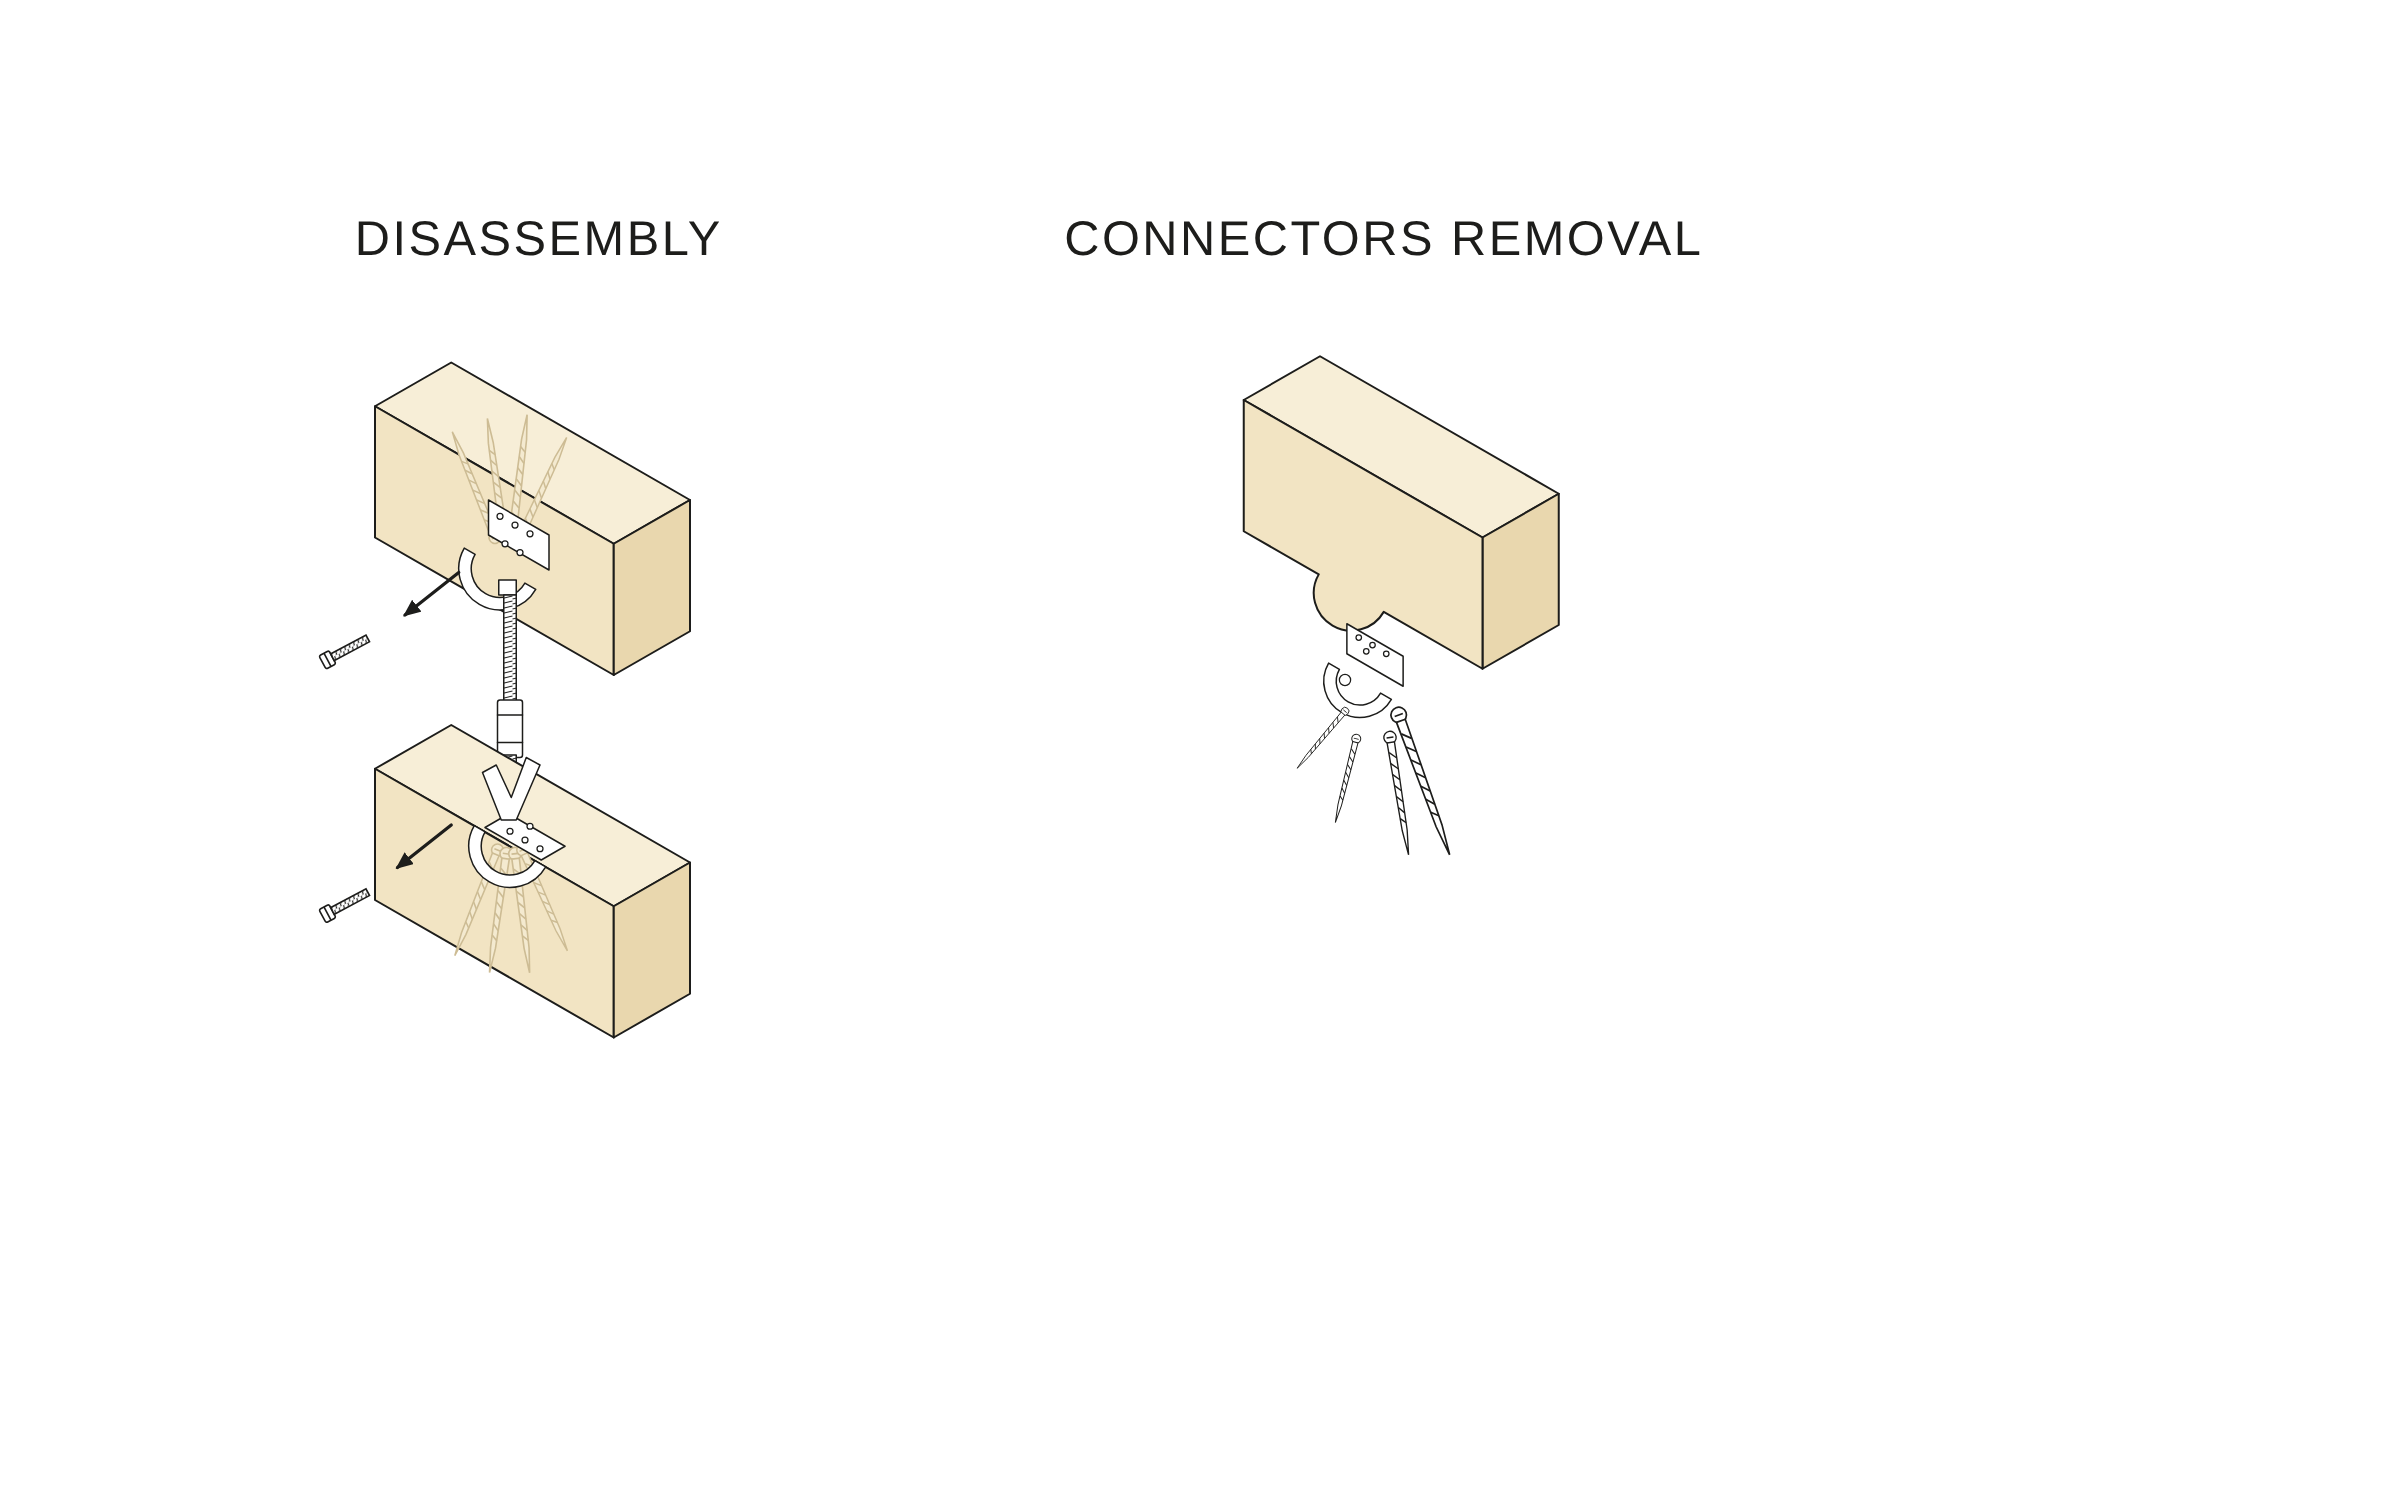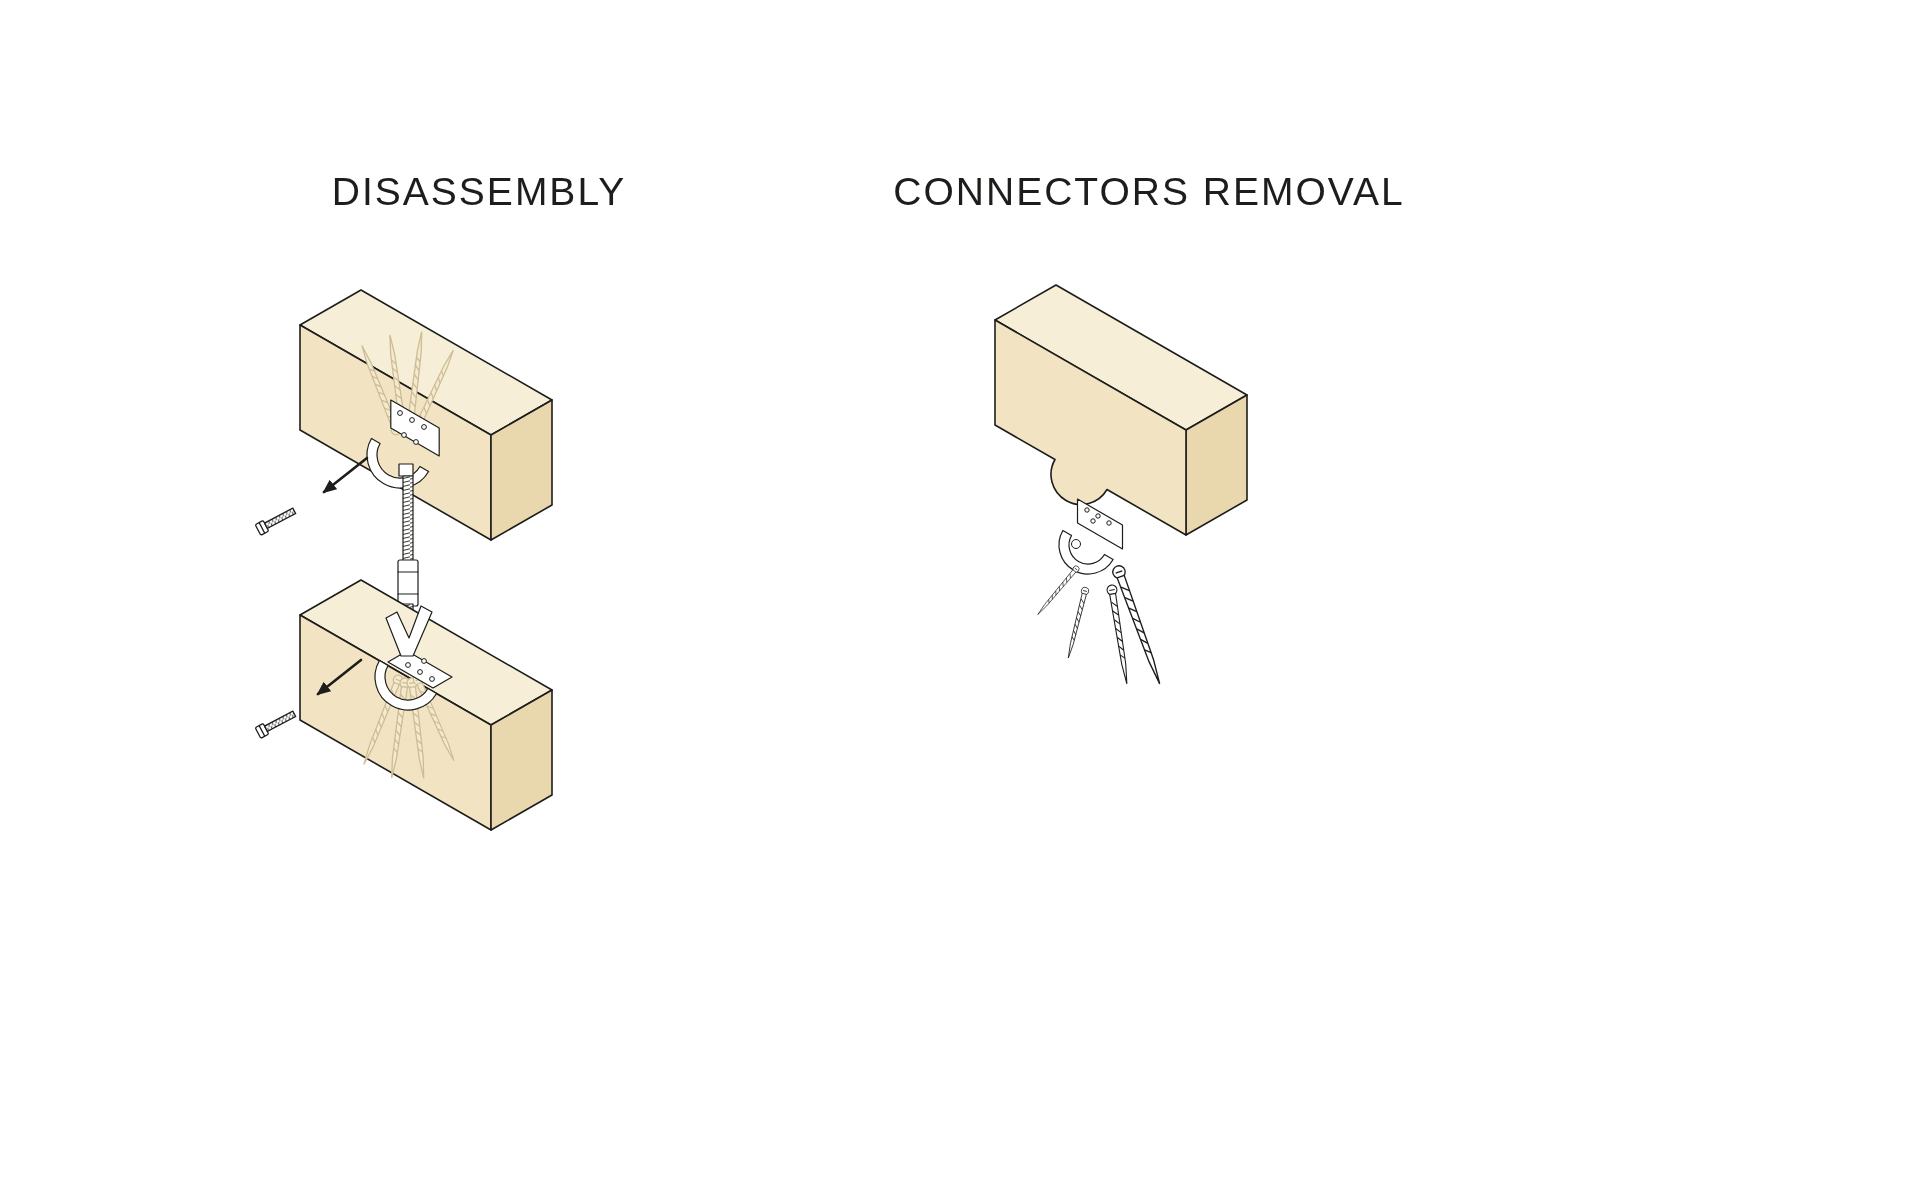--- a/index.html
+++ b/index.html
@@ -7,22 +7,22 @@
   body{
     width:1920px;height:1200px;position:relative;overflow:hidden;
     background:#ffffff;
     font-family:"Liberation Sans", sans-serif;
   }
   .title{
     position:absolute;top:138px;transform:translateX(-50%);
     font-size:39px;font-weight:400;letter-spacing:2px;
     color:#1d1d1b;white-space:nowrap;
   }
-  #title-disassembly{left:431px;margin-left:48px;}
-  #title-connectors{left:1149px;}
+  #title-disassembly{left:431px;}
+  #title-connectors{left:1107px;}
   .fig{position:absolute;}
   #fig-left{left:240px;top:280px;}
   #fig-right{left:980px;top:280px;}
   .st{stroke:#1d1d1b;stroke-width:1.6;stroke-linejoin:round;stroke-linecap:round;}
   .st2{stroke:#1d1d1b;stroke-width:1.2;stroke-linejoin:round;stroke-linecap:round;}
   .metal{fill:#ffffff;}
   .hole{fill:#ffffff;stroke:#1d1d1b;stroke-width:1;}
   .arrow-line{stroke:#1d1d1b;stroke-width:2.6;stroke-linecap:round;fill:none;}
   .hint{stroke:#1d1d1b;stroke-width:1;fill:none;opacity:.8;}
 </style>

